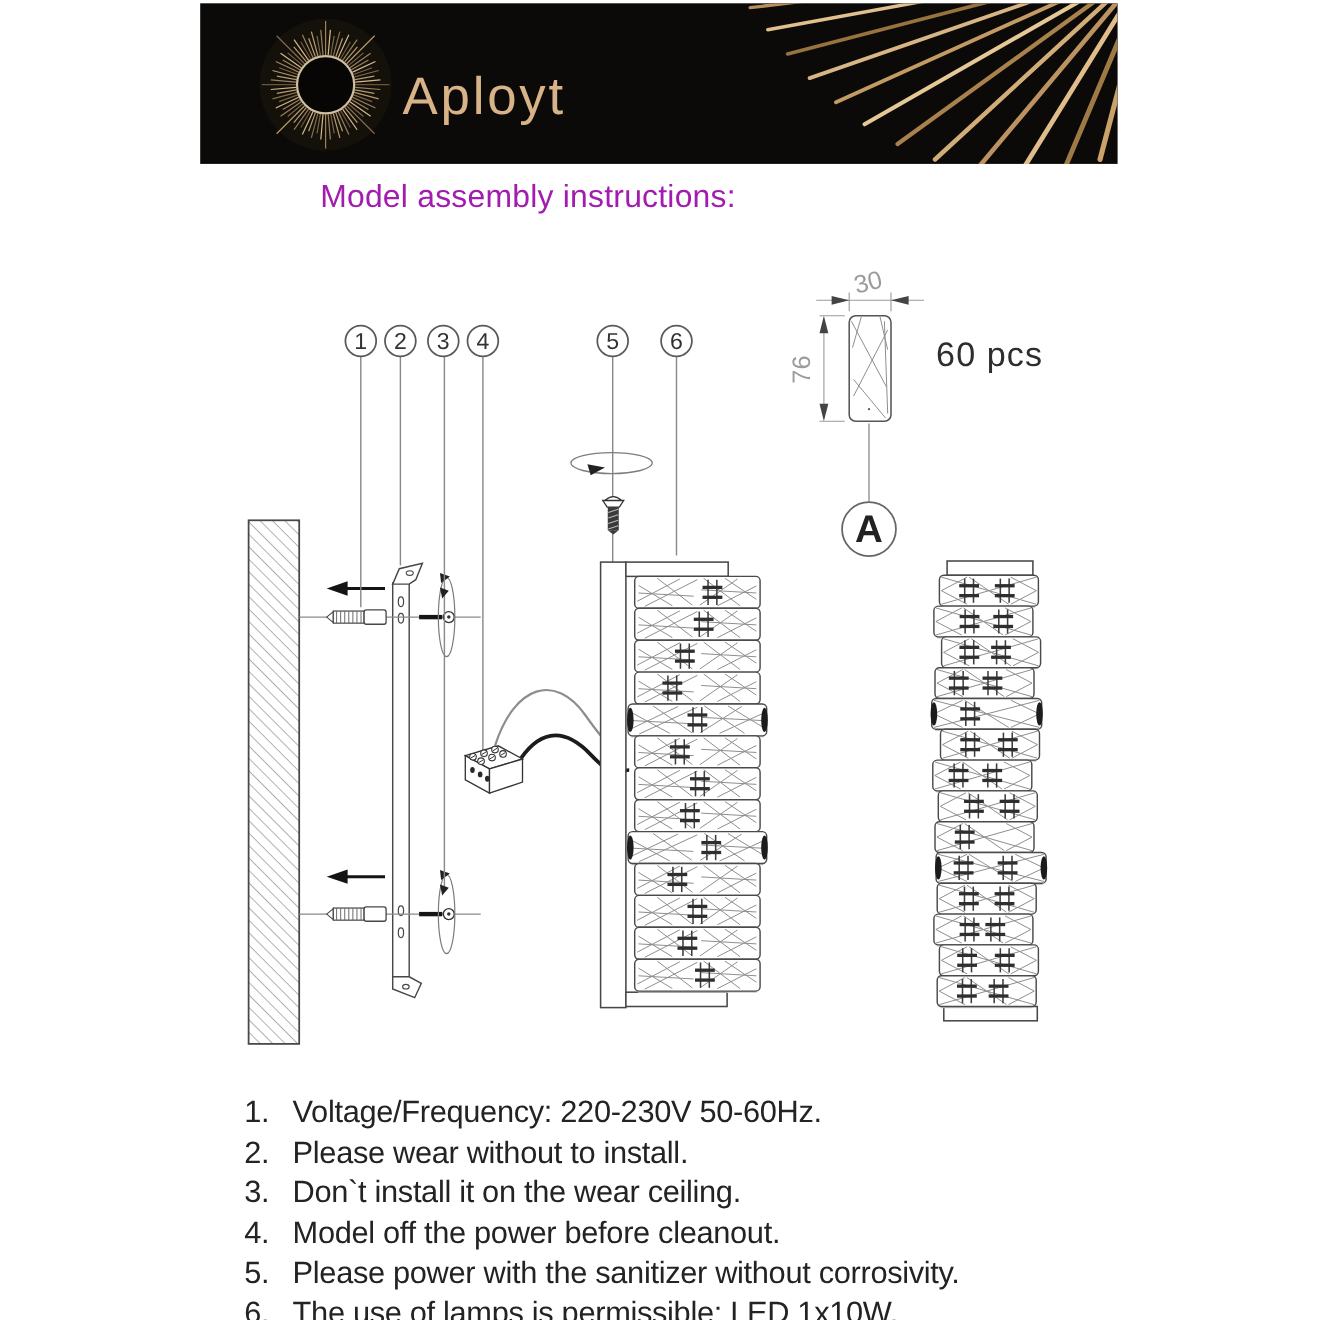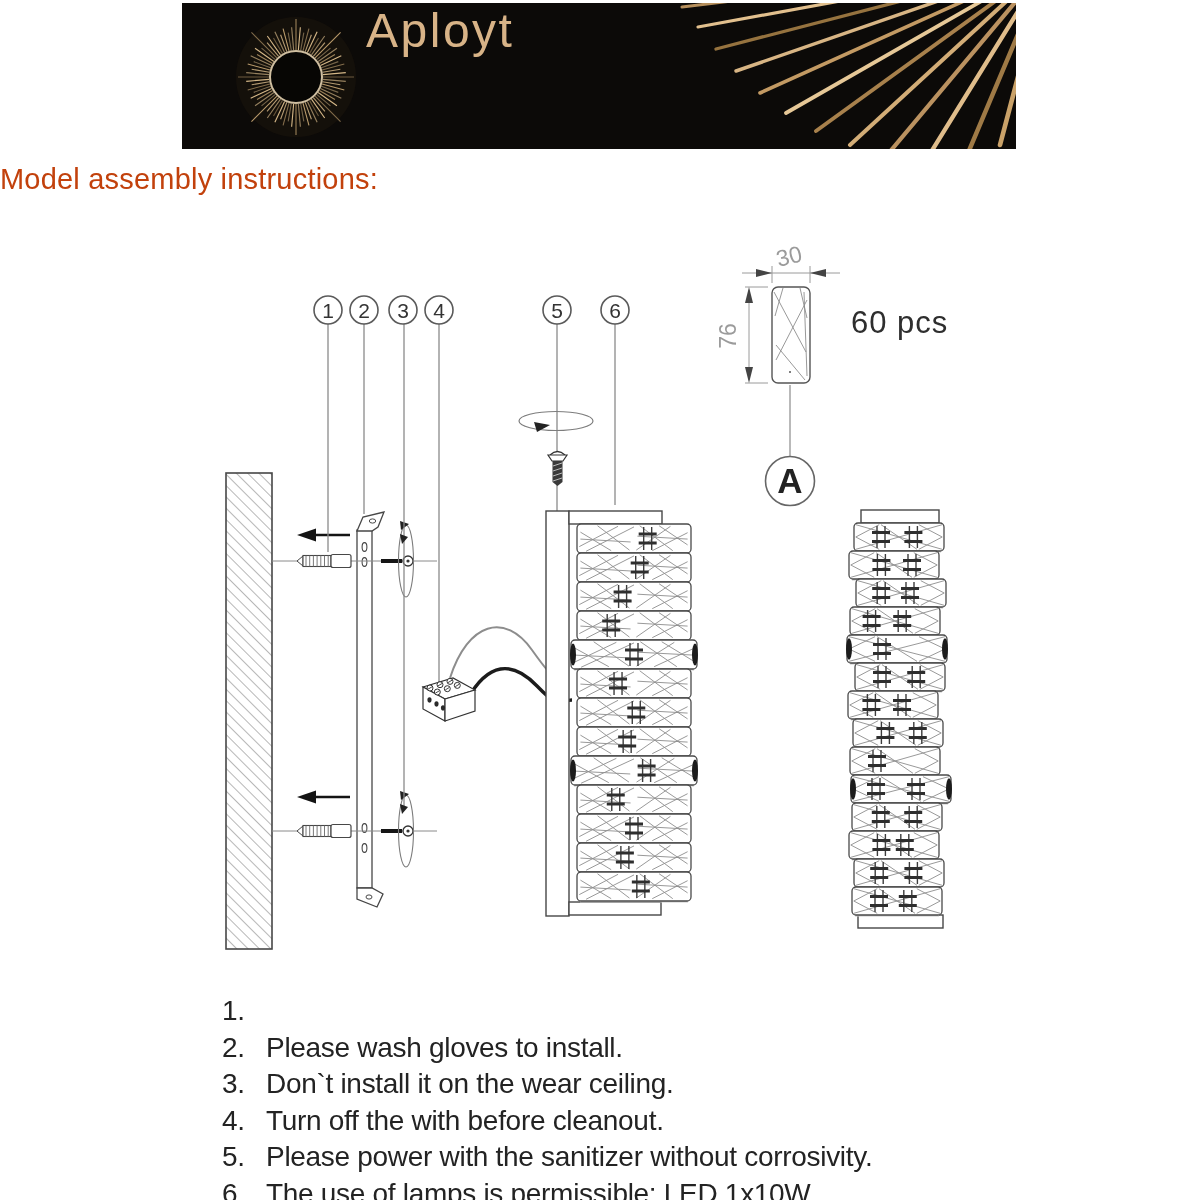--- a/index.html
+++ b/index.html
@@ -1,23 +1,23 @@
 <!DOCTYPE html>
 <html><head>
 <meta charset="utf-8">
 <style>
   html,body{margin:0;padding:0;background:#fff;}
   .page{position:relative;width:1200px;height:1200px;background:#ffffff;overflow:hidden;
         font-family:"Liberation Sans",sans-serif;color:#262626;}
   .banner{position:absolute;left:182px;top:3px;width:834px;height:146px;background:#0c0a08;overflow:hidden;}
   .banner svg{position:absolute;top:0;left:0;}
-  .brand-wrap{position:absolute;left:184px;top:0;height:146px;display:flex;z-index:3;}
+  .brand-wrap{position:absolute;left:184px;top:12px;height:146px;display:flex;align-items:center;z-index:3;}
   .brand{font-size:48px;color:#d8b387;letter-spacing:2.5px;font-weight:400;}
-  .title-block{position:absolute;left:0;top:164px;width:960px;
-               font-size:29px;line-height:31px;color:#c2410c;letter-spacing:0.2px;}
+  .title-block{position:absolute;left:0;top:164px;width:960px;text-align:center;
+               font-size:29px;line-height:31px;color:#a21caf;letter-spacing:0.2px;}
   .diagram{position:absolute;left:180px;top:240px;}
   svg text{font-family:"Liberation Sans",sans-serif;}
   .instructions{position:absolute;left:222px;top:993px;font-size:28px;line-height:36.5px;
                 color:#232323;letter-spacing:-0.3px;}
   .irow{display:flex;}
   .inum{width:44px;flex:0 0 44px;}
 </style>
 </head>
 <body>
 
@@ -770,32 +770,33 @@
         <text x="439" y="317.5">4</text>
         <text x="557" y="317.5">5</text>
         <text x="615" y="317.5">6</text>
       </g>
     </g>
   </svg>
 
   <div class="instructions">
     <div class="irow">
       <span class="inum">1.</span>
+      <span>Voltage/Frequency: 220-230V 50-60Hz.</span>
     </div>
     <div class="irow">
       <span class="inum">2.</span>
-      <span>Please wash gloves to install.</span>
+      <span>Please wear without to install.</span>
     </div>
     <div class="irow">
       <span class="inum">3.</span>
       <span>Don`t install it on the wear ceiling.</span>
     </div>
     <div class="irow">
       <span class="inum">4.</span>
-      <span>Turn off the with before cleanout.</span>
+      <span>Model off the power before cleanout.</span>
     </div>
     <div class="irow">
       <span class="inum">5.</span>
       <span>Please power with the sanitizer without corrosivity.</span>
     </div>
     <div class="irow">
       <span class="inum">6.</span>
       <span>The use of lamps is permissible: LED 1x10W.</span>
     </div>
   </div>

